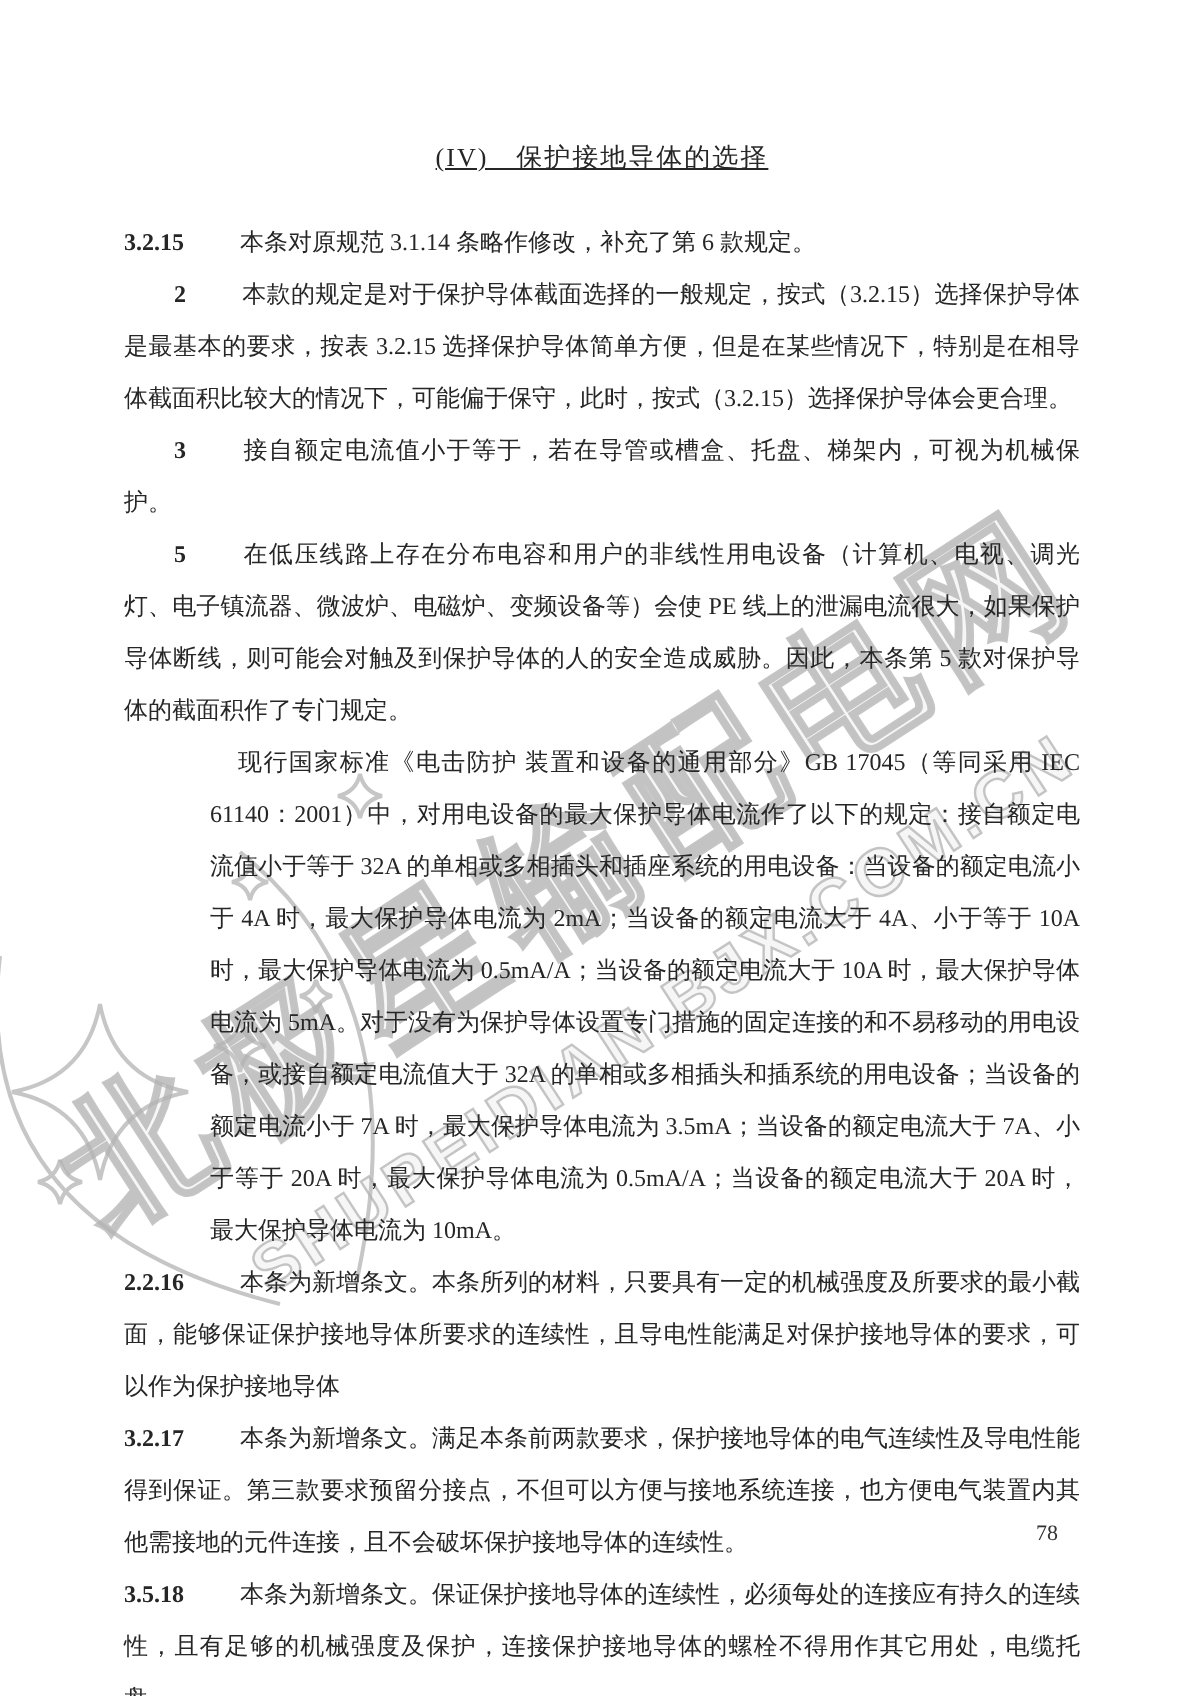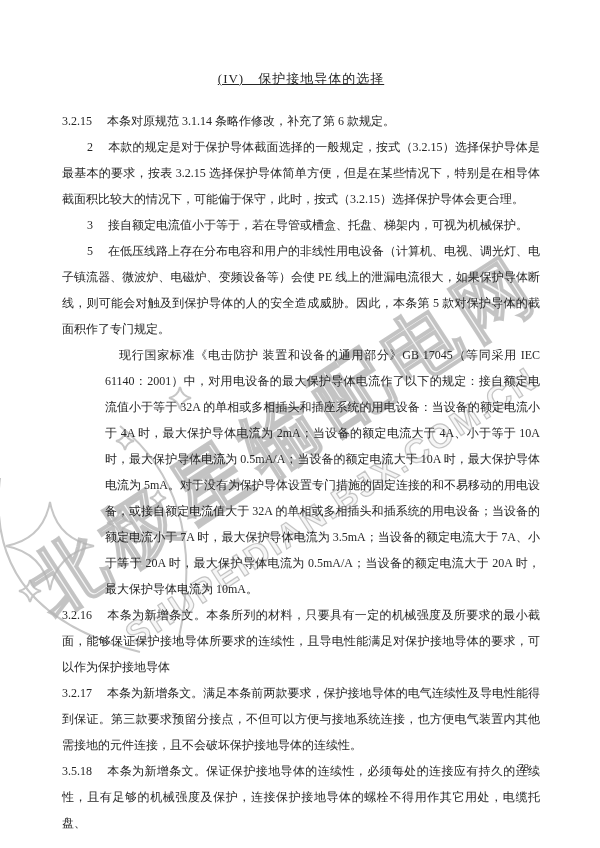--- a/index.html
+++ b/index.html
@@ -46,21 +46,21 @@
     letter-spacing:1px;
     text-decoration:underline;
   }
   .para{
     font-size:12px;line-height:26px;
     text-align:justify;
     margin:0;
   }
   .para.indent-sub{text-indent:25px;}
   .para.indent-first{text-indent:14px;margin-left:43px;}
-  .plabel{font-weight:normal;margin-right:15px;}
+  .plabel{font-weight:bold;margin-right:28px;}
 
   .page-number{
     position:absolute;top:760px;left:518px;
     font-size:11px;line-height:14px;
     color:#333;
     text-align:center;
   }
 </style>
 </head>
 <body>
@@ -88,20 +88,20 @@
   </div>
 
   <div class="content">
     <h1 class="doc-title">(IV)　保护接地导体的选择</h1>
     <div>
         <div class="para"><b class="plabel">3.2.15</b><span>本条对原规范 3.1.14 条略作修改，补充了第 6 款规定。</span></div>
         <div class="para indent-sub"><b class="plabel">2</b><span>本款的规定是对于保护导体截面选择的一般规定，按式（3.2.15）选择保护导体是最基本的要求，按表 3.2.15 选择保护导体简单方便，但是在某些情况下，特别是在相导体截面积比较大的情况下，可能偏于保守，此时，按式（3.2.15）选择保护导体会更合理。</span></div>
         <div class="para indent-sub"><b class="plabel">3</b><span>接自额定电流值小于等于，若在导管或槽盒、托盘、梯架内，可视为机械保护。</span></div>
         <div class="para indent-sub"><b class="plabel">5</b><span>在低压线路上存在分布电容和用户的非线性用电设备（计算机、电视、调光灯、电子镇流器、微波炉、电磁炉、变频设备等）会使 PE 线上的泄漏电流很大，如果保护导体断线，则可能会对触及到保护导体的人的安全造成威胁。因此，本条第 5 款对保护导体的截面积作了专门规定。</span></div>
         <div class="para indent-first"><span>现行国家标准《电击防护 装置和设备的通用部分》GB 17045（等同采用 IEC 61140：2001）中，对用电设备的最大保护导体电流作了以下的规定：接自额定电流值小于等于 32A 的单相或多相插头和插座系统的用电设备：当设备的额定电流小于 4A 时，最大保护导体电流为 2mA；当设备的额定电流大于 4A、小于等于 10A 时，最大保护导体电流为 0.5mA/A；当设备的额定电流大于 10A 时，最大保护导体电流为 5mA。对于没有为保护导体设置专门措施的固定连接的和不易移动的用电设备，或接自额定电流值大于 32A 的单相或多相插头和插系统的用电设备；当设备的额定电流小于 7A 时，最大保护导体电流为 3.5mA；当设备的额定电流大于 7A、小于等于 20A 时，最大保护导体电流为 0.5mA/A；当设备的额定电流大于 20A 时，最大保护导体电流为 10mA。</span></div>
-        <div class="para"><b class="plabel">3.2.16</b><span>本条为新增条文。本条所列的材料，只要具有一定的机械强度及所要求的最小截面，能够保证保护接地导体所要求的连续性，且导电性能满足对保护接地导体的要求，可以作为保护接地导体</span></div>
+        <div class="para"><b class="plabel">2.2.16</b><span>本条为新增条文。本条所列的材料，只要具有一定的机械强度及所要求的最小截面，能够保证保护接地导体所要求的连续性，且导电性能满足对保护接地导体的要求，可以作为保护接地导体</span></div>
         <div class="para"><b class="plabel">3.2.17</b><span>本条为新增条文。满足本条前两款要求，保护接地导体的电气连续性及导电性能得到保证。第三款要求预留分接点，不但可以方便与接地系统连接，也方便电气装置内其他需接地的元件连接，且不会破坏保护接地导体的连续性。</span></div>
         <div class="para"><b class="plabel">3.5.18</b><span>本条为新增条文。保证保护接地导体的连续性，必须每处的连接应有持久的连续性，且有足够的机械强度及保护，连接保护接地导体的螺栓不得用作其它用处，电缆托盘、</span></div>
       </div>
   </div>
 
   <div class="page-number">78</div>
 </div>
 
 </body></html>

